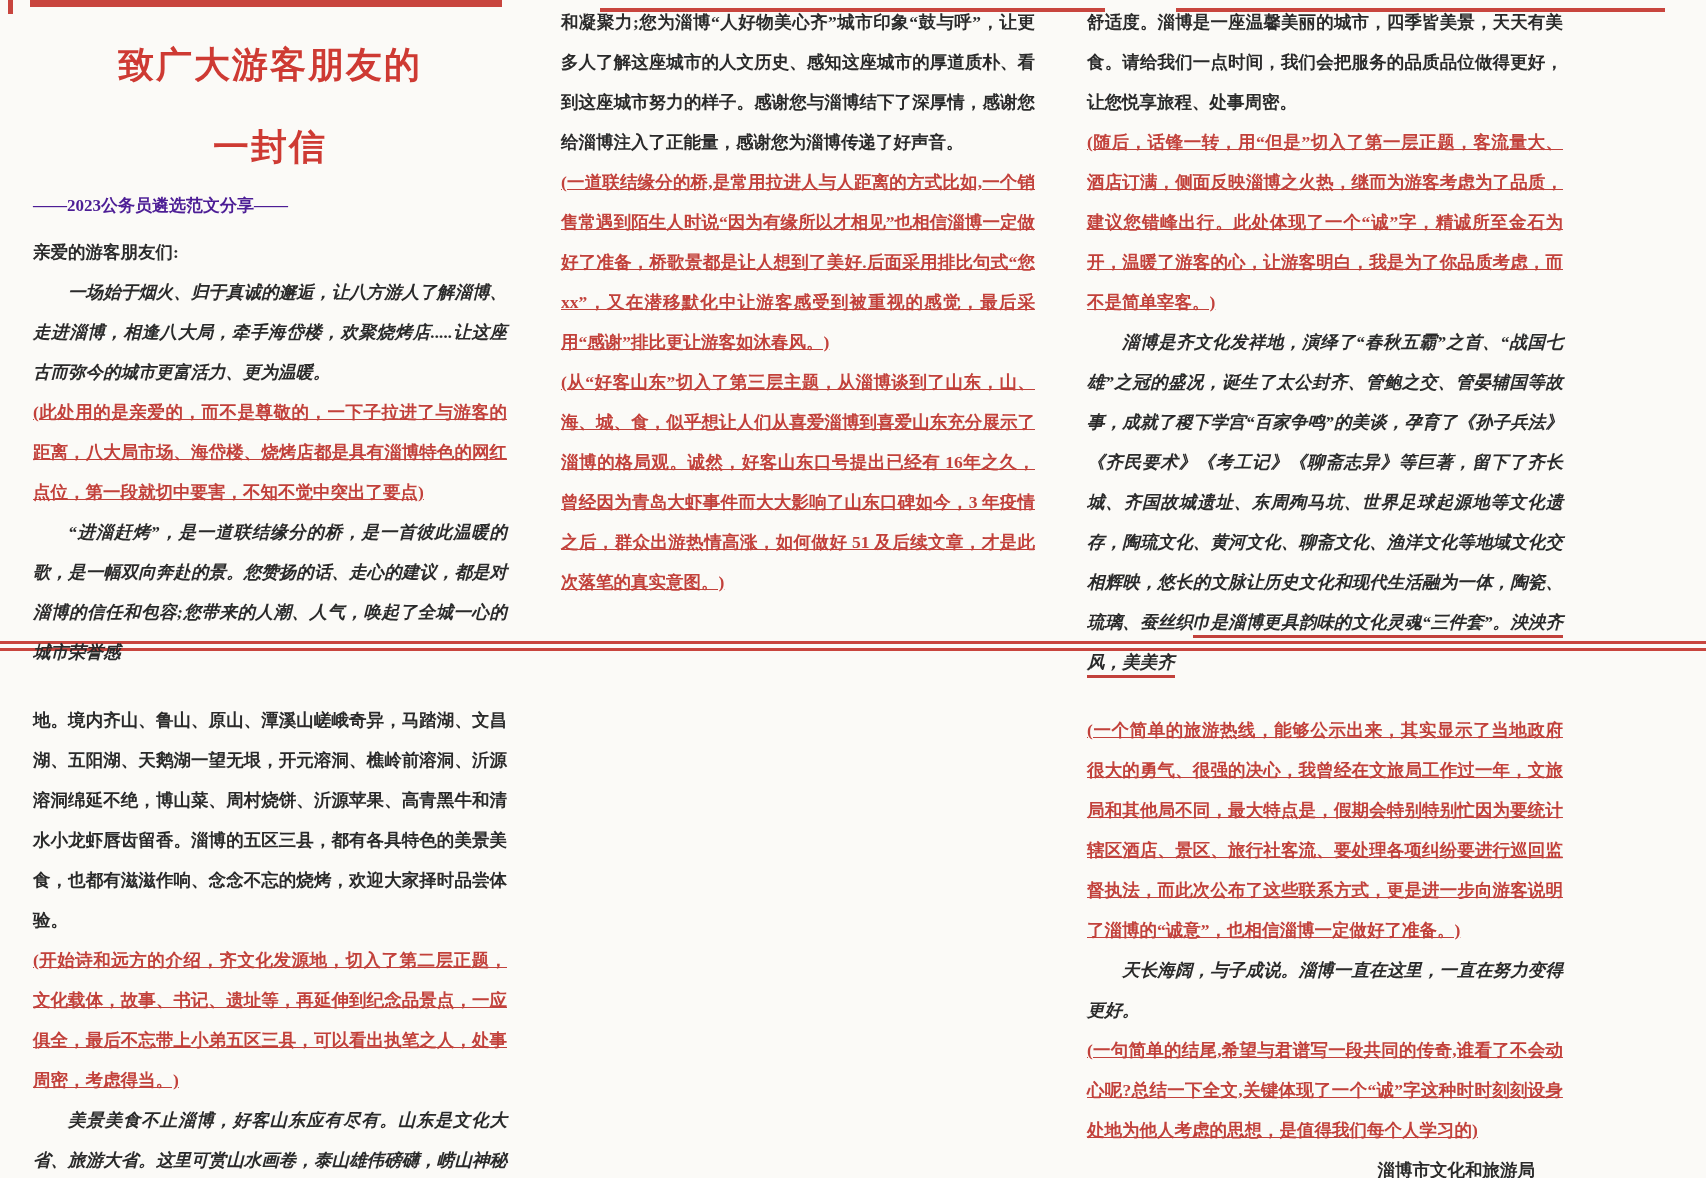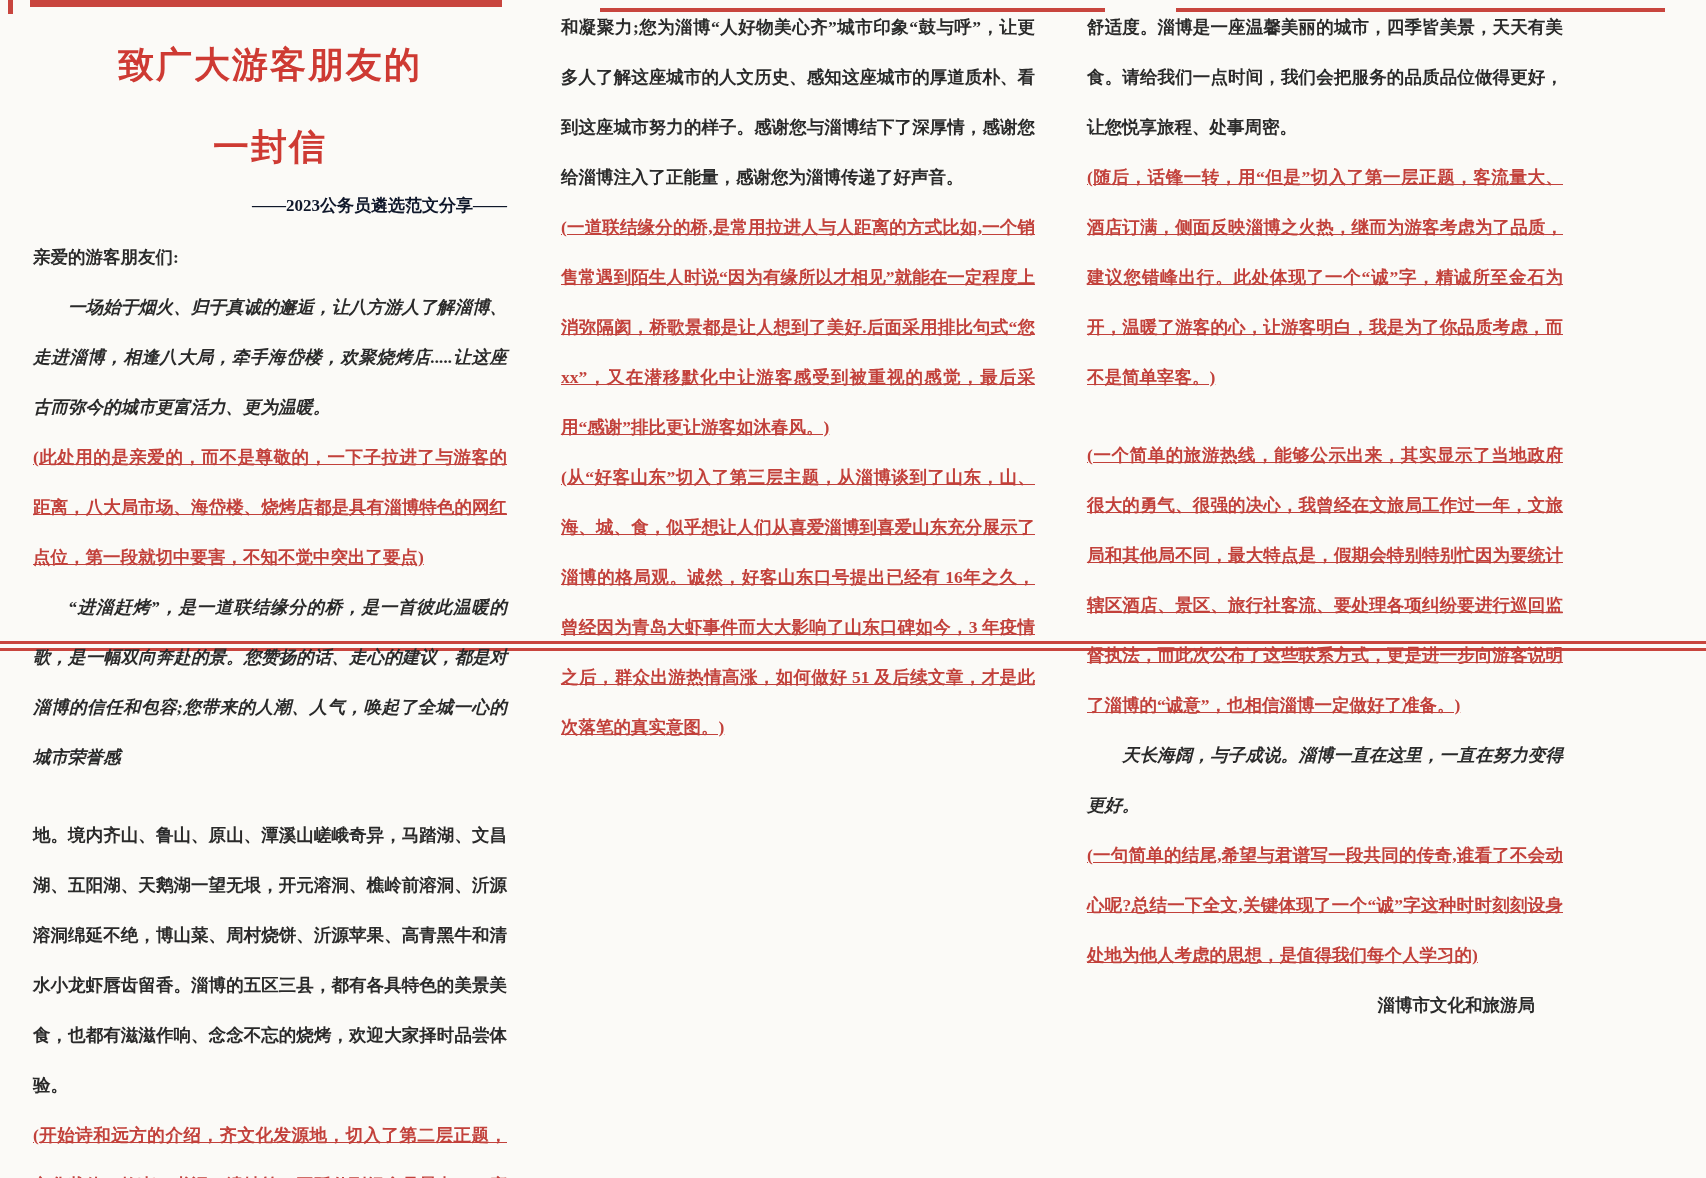--- a/index.html
+++ b/index.html
@@ -20,25 +20,25 @@
   }
   .col { position:absolute; }
   #col1 { left:33px;  top:0;   width:474px; }
   #col2 { left:561px; top:2px; width:474px; }
   #col3 { left:1087px;top:2px; width:476px; }
   .title {
     margin:24px 0 0; color:#ce3a33; font-weight:700;
     font-size:36px; line-height:82px; text-align:center; letter-spacing:2px;
   }
   .subtitle {
-    margin:6px 0 14px; color:#0f172a; font-weight:700;
-    font-size:17px; line-height:24px; text-align:right;
+    margin:6px 0 14px; color:#4c1d95; font-weight:700;
+    font-size:17px; line-height:24px; text-align:left;
   }
   .blk {
-    margin:0; font-size:17.5px; line-height:50px;
+    margin:0; font-size:17.5px; line-height:40px;
     text-align:justify; font-weight:600; color:#2a2a2a;
   }
   .blk.red { color:#c2413b;text-decoration:underline; }
   .blk.indent { text-indent:2em;font-style:italic; }
   .blk.gap-top { margin-top:28px; }
   .blk.right { text-align:right; padding-right:28px; }
   .red-underline { border-bottom:3px solid #c2413b; padding-bottom:3px; }
 </style>
 </head>
 <body>
@@ -61,26 +61,27 @@
       <p class="blk indent">一场始于烟火、归于真诚的邂逅，让八方游人了解淄博、走进淄博，相逢八大局，牵手海岱楼，欢聚烧烤店.....让这座古而弥今的城市更富活力、更为温暖。</p>
       <p class="blk red">(此处用的是亲爱的，而不是尊敬的，一下子拉进了与游客的距离，八大局市场、海岱楼、烧烤店都是具有淄博特色的网红点位，第一段就切中要害，不知不觉中突出了要点)</p>
       <p class="blk indent">“进淄赶烤”，是一道联结缘分的桥，是一首彼此温暖的歌，是一幅双向奔赴的景。您赞扬的话、走心的建议，都是对淄博的信任和包容;您带来的人潮、人气，唤起了全城一心的城市荣誉感</p>
       <p class="blk gap-top">地。境内齐山、鲁山、原山、潭溪山嵯峨奇异，马踏湖、文昌湖、五阳湖、天鹅湖一望无垠，开元溶洞、樵岭前溶洞、沂源溶洞绵延不绝，博山菜、周村烧饼、沂源苹果、高青黑牛和清水小龙虾唇齿留香。淄博的五区三县，都有各具特色的美景美食，也都有滋滋作响、念念不忘的烧烤，欢迎大家择时品尝体验。</p>
       <p class="blk red">(开始诗和远方的介绍，齐文化发源地，切入了第二层正题，文化载体，故事、书记、遗址等，再延伸到纪念品景点，一应俱全，最后不忘带上小弟五区三县，可以看出执笔之人，处事周密，考虑得当。)</p>
       <p class="blk indent">美景美食不止淄博，好客山东应有尽有。山东是文化大省、旅游大省。这里可赏山水画卷，泰山雄伟磅礴，崂山神秘飘渺，尼山钟灵峻秀，梁山热血刚劲，红色沂蒙山情深意重；趵突泉腾空翻涌，微山湖烟波浩渺。这里可品齐鲁风情，大运河贯通南北，</p>
     </div>
 
   <div class="col" id="col2">
       <p class="blk">和凝聚力;您为淄博“人好物美心齐”城市印象“鼓与呼”，让更多人了解这座城市的人文历史、感知这座城市的厚道质朴、看到这座城市努力的样子。感谢您与淄博结下了深厚情，感谢您给淄博注入了正能量，感谢您为淄博传递了好声音。</p>
-      <p class="blk red">(一道联结缘分的桥,是常用拉进人与人距离的方式比如,一个销售常遇到陌生人时说“因为有缘所以才相见”就能在一定程度上消弥隔阂，桥歌景都是让人想到了美好.后面采用排比句式“您xx”，又在潜移默化中让游客感受到被重视的感觉，最后采用“感谢”排比更让游客如沐春风。)</p>
+      <p class="blk red">(一道联结缘分的桥,是常用拉进人与人距离的方式比如,一个销售常遇到陌生人时说“因为有缘所以才相见”也相信淄博一定做好了准备，桥歌景都是让人想到了美好.后面采用排比句式“您xx”，又在潜移默化中让游客感受到被重视的感觉，最后采用“感谢”排比更让游客如沐春风。)</p>
       <p class="blk red">(从“好客山东”切入了第三层主题，从淄博谈到了山东，山、海、城、食，似乎想让人们从喜爱淄博到喜爱山东充分展示了淄博的格局观。诚然，好客山东口号提出已经有 16年之久，曾经因为青岛大虾事件而大大影响了山东口碑如今，3 年疫情之后，群众出游热情高涨，如何做好 51 及后续文章，才是此次落笔的真实意图。)</p>
     </div>
 
   <div class="col" id="col3">
       <p class="blk">舒适度。淄博是一座温馨美丽的城市，四季皆美景，天天有美食。请给我们一点时间，我们会把服务的品质品位做得更好，让您悦享旅程、处事周密。</p>
       <p class="blk red">(随后，话锋一转，用“但是”切入了第一层正题，客流量大、酒店订满，侧面反映淄博之火热，继而为游客考虑为了品质，建议您错峰出行。此处体现了一个“诚”字，精诚所至金石为开，温暖了游客的心，让游客明白，我是为了你品质考虑，而不是简单宰客。)</p>
+      <p class="blk indent">淄博是齐文化发祥地，演绎了“春秋五霸”之首、“战国七雄”之冠的盛况，诞生了太公封齐、管鲍之交、管晏辅国等故事，成就了稷下学宫“百家争鸣”的美谈，孕育了《孙子兵法》《齐民要术》《考工记》《聊斋志异》等巨著，留下了齐长城、齐国故城遗址、东周殉马坑、世界足球起源地等文化遗存，陶琉文化、黄河文化、聊斋文化、渔洋文化等地域文化交相辉映，悠长的文脉让历史文化和现代生活融为一体，陶瓷、琉璃、蚕丝织<span class="red-underline">巾是淄博更具韵味的文化灵魂“三件套”。泱泱齐风，美美齐</span></p>
       <p class="blk red gap-top">(一个简单的旅游热线，能够公示出来，其实显示了当地政府很大的勇气、很强的决心，我曾经在文旅局工作过一年，文旅局和其他局不同，最大特点是，假期会特别特别忙因为要统计辖区酒店、景区、旅行社客流、要处理各项纠纷要进行巡回监督执法，而此次公布了这些联系方式，更是进一步向游客说明了淄博的“诚意”，也相信淄博一定做好了准备。)</p>
       <p class="blk indent">天长海阔，与子成说。淄博一直在这里，一直在努力变得更好。</p>
       <p class="blk red">(一句简单的结尾,希望与君谱写一段共同的传奇,谁看了不会动心呢?总结一下全文,关键体现了一个“诚”字这种时时刻刻设身处地为他人考虑的思想，是值得我们每个人学习的)</p>
       <p class="blk right">淄博市文化和旅游局</p>
     </div>
 
 </div>
 
 </body></html>

